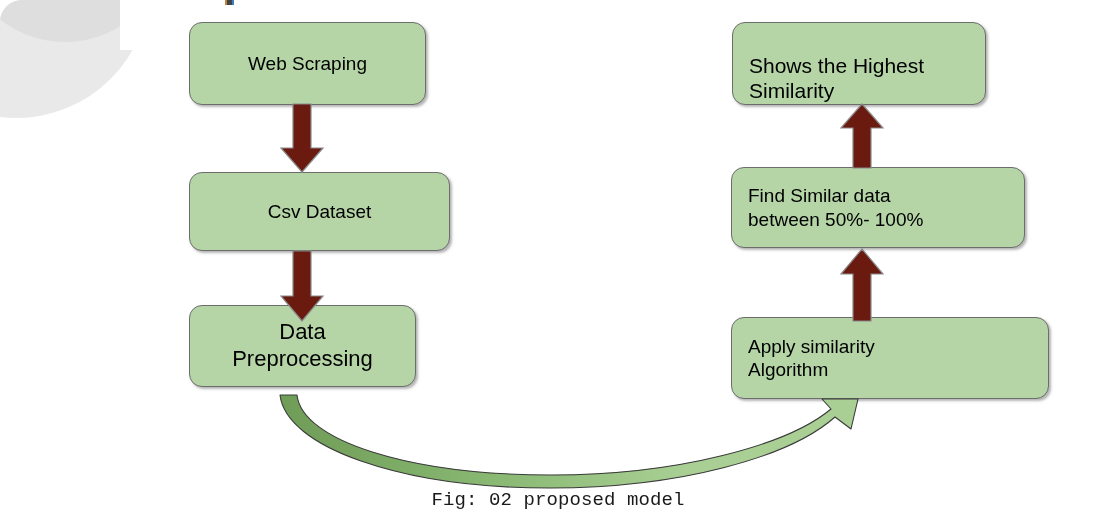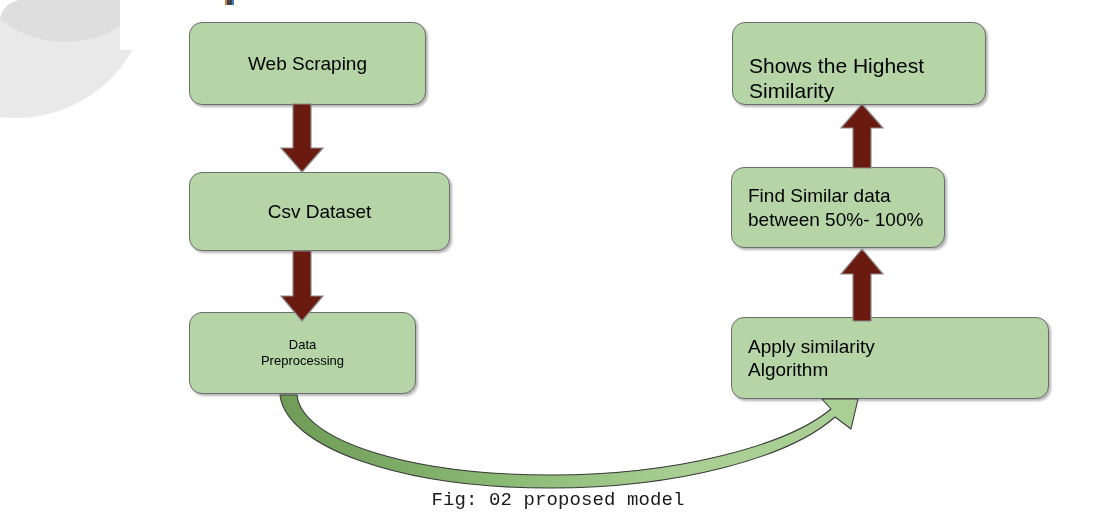--- a/index.html
+++ b/index.html
@@ -80,25 +80,25 @@
     padding: 0 10px;
   }
   .node.left-align .label {
     text-align: left;
     padding-left: 16px;
   }
 
   
   #node-web-scraping    { left: 189px; top: 22px;  width: 237px; height: 83px;  font-size: 19px; }
   #node-csv-dataset     { left: 189px; top: 172px; width: 261px; height: 79px;  font-size: 19px; }
-  #node-data-preprocessing { left: 189px; top: 312px; width: 227px; height: 82px; font-size: 13px; }
+  #node-data-preprocessing { left: 189px; top: 305px; width: 227px; height: 82px; font-size: 22px; }
 
   
   #node-shows-highest   { left: 732px; top: 22px;  width: 254px; height: 83px;  font-size: 21px; align-items: flex-end; }
-  #node-find-similar    { left: 731px; top: 167px; width: 214px; height: 81px;  font-size: 19px; }
+  #node-find-similar    { left: 731px; top: 167px; width: 294px; height: 81px;  font-size: 19px; }
   #node-apply-similarity{ left: 731px; top: 317px; width: 318px; height: 82px;  font-size: 19px; }
 
   
   .arrow-svg {
     position: absolute;
     overflow: visible;
   }
   .arrow-shape {
     fill: #6b1a10;
     stroke: #8a8a8a;

